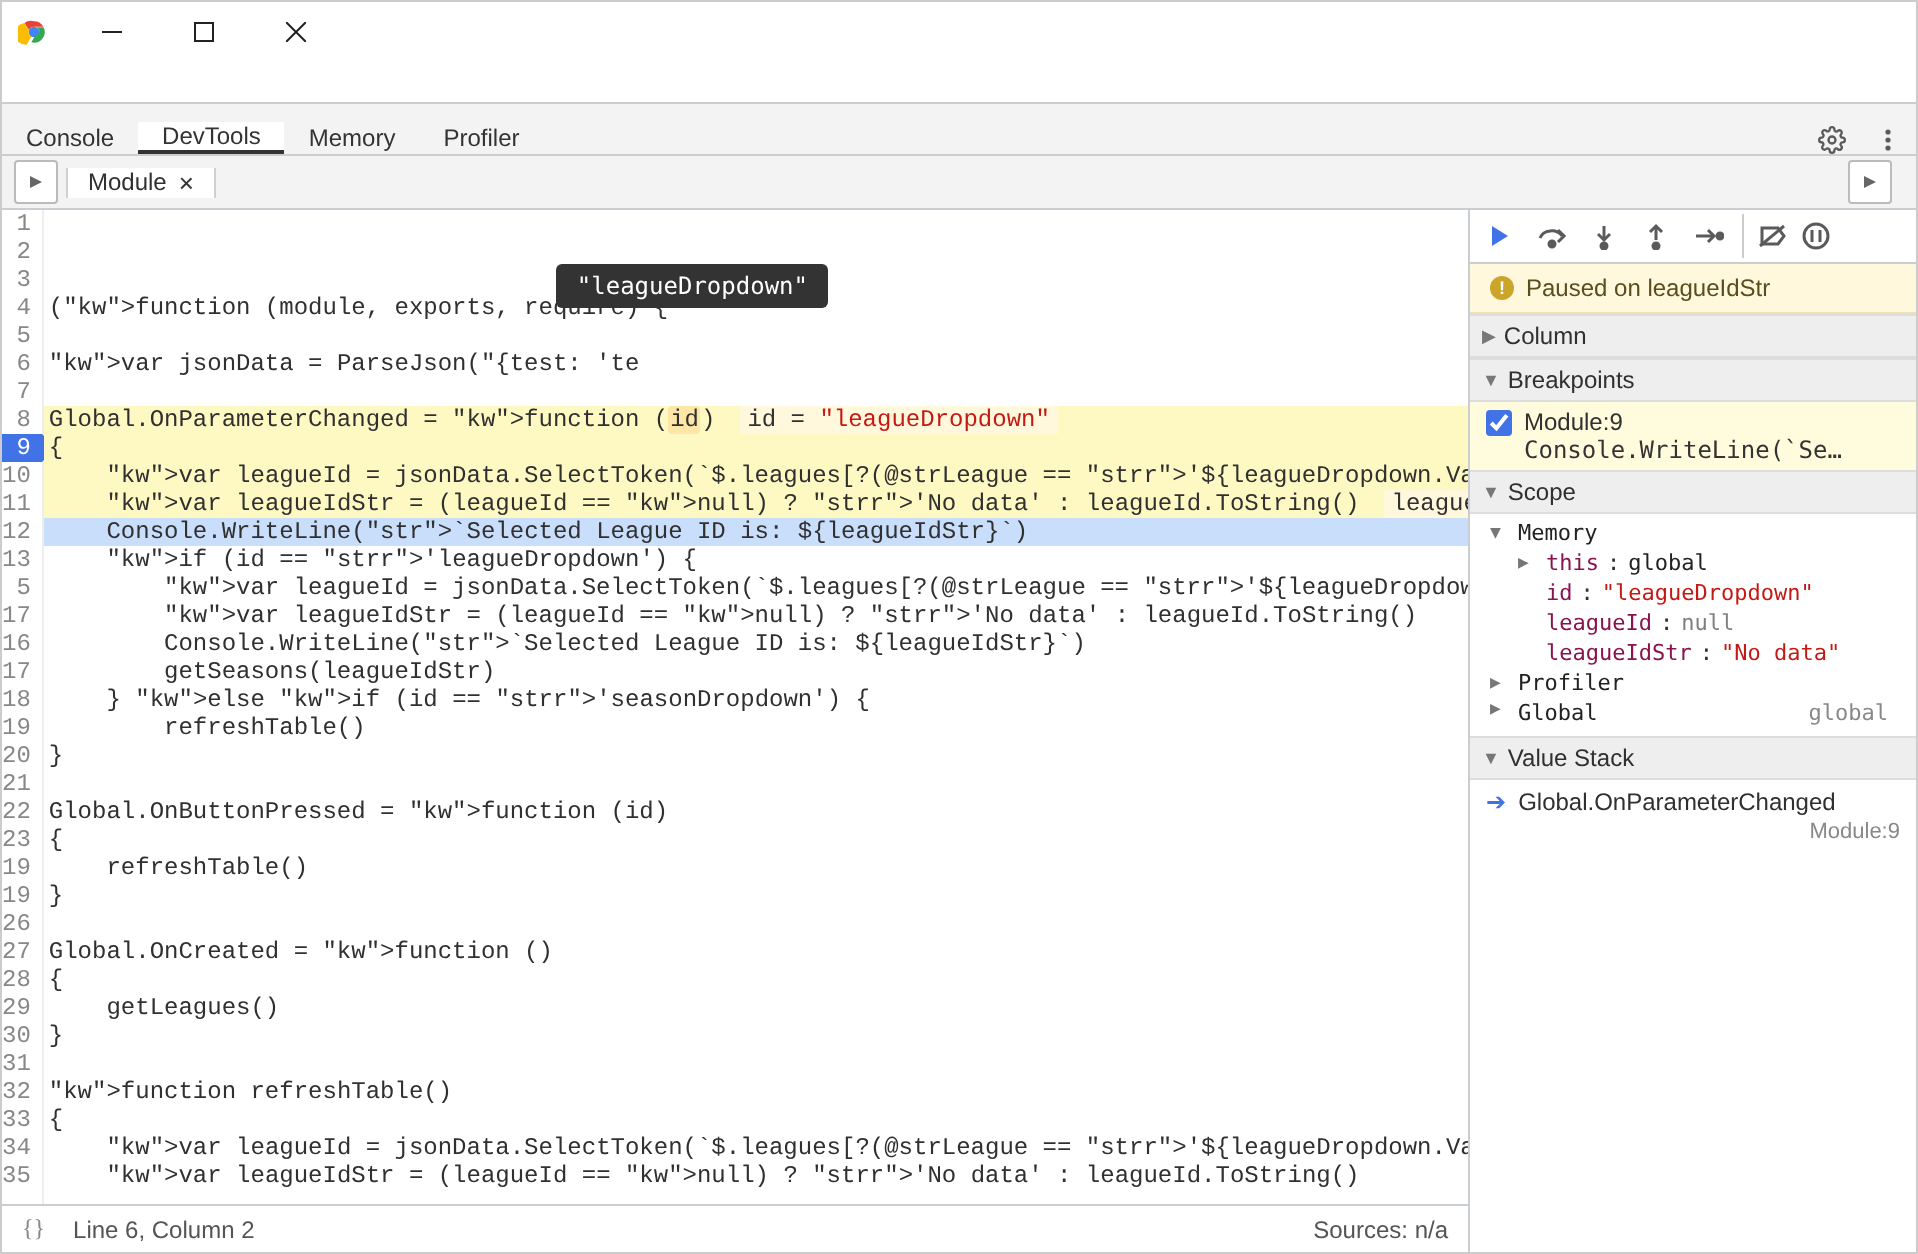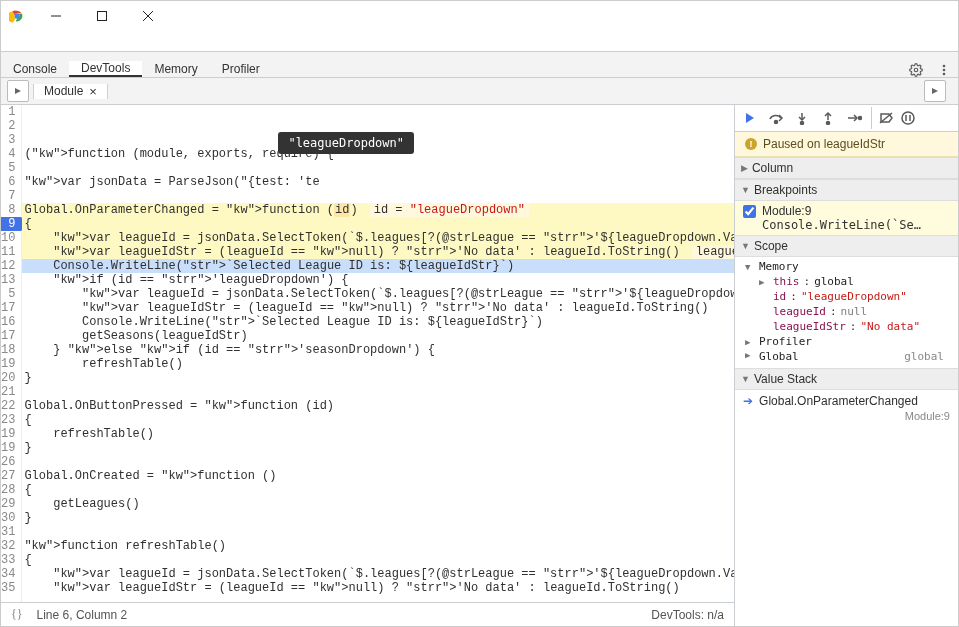--- a/index.html
+++ b/index.html
@@ -188,21 +188,21 @@
           <div class="ln">35</div>
         </div>
       <div class="code" id="code">
         <div class="tooltip" style="left:256px; top:27px;">"leagueDropdown"</div>
       <div class="cl">(<span class="&lt;span">"kw"</span>&gt;function (module, exports, require) {</div><div class="cl"></div><div class="cl"><span class="&lt;span">"kw"</span>&gt;var jsonData = ParseJson("{test: 'te</div><div class="cl"></div><div class="cl hl">Global.OnParameterChanged = <span class="&lt;span">"kw"</span>&gt;function (<span class="paramhl">id</span>)<span class="badge">id = <span class="val">"leagueDropdown"</span></span></div><div class="cl hl">{</div><div class="cl hl">    <span class="&lt;span">"kw"</span>&gt;var leagueId = jsonData.SelectToken(`$.leagues[?(@strLeague == <span class="&lt;span">"strr"</span>&gt;'${leagueDropdown.Value}')].idLeagu</div><div class="cl hl">    <span class="&lt;span">"kw"</span>&gt;var leagueIdStr = (leagueId == <span class="&lt;span">"kw"</span>&gt;null) ? <span class="&lt;span">"strr"</span>&gt;'No data' : leagueId.ToString()<span class="badge">leagueIdStr = </span></div><div class="cl exec">    Console.WriteLine(<span class="&lt;span">"str"</span>&gt;`Selected League ID is: ${leagueIdStr}`)</div><div class="cl">    <span class="&lt;span">"kw"</span>&gt;if (id == <span class="&lt;span">"strr"</span>&gt;'leagueDropdown') {</div><div class="cl">        <span class="&lt;span">"kw"</span>&gt;var leagueId = jsonData.SelectToken(`$.leagues[?(@strLeague == <span class="&lt;span">"strr"</span>&gt;'${leagueDropdown.Value}')].idL</div><div class="cl">        <span class="&lt;span">"kw"</span>&gt;var leagueIdStr = (leagueId == <span class="&lt;span">"kw"</span>&gt;null) ? <span class="&lt;span">"strr"</span>&gt;'No data' : leagueId.ToString()</div><div class="cl">        Console.WriteLine(<span class="&lt;span">"str"</span>&gt;`Selected League ID is: ${leagueIdStr}`)</div><div class="cl">        getSeasons(leagueIdStr)</div><div class="cl">    } <span class="&lt;span">"kw"</span>&gt;else <span class="&lt;span">"kw"</span>&gt;if (id == <span class="&lt;span">"strr"</span>&gt;'seasonDropdown') {</div><div class="cl">        refreshTable()</div><div class="cl">}</div><div class="cl"></div><div class="cl">Global.OnButtonPressed = <span class="&lt;span">"kw"</span>&gt;function (id)</div><div class="cl">{</div><div class="cl">    refreshTable()</div><div class="cl">}</div><div class="cl"></div><div class="cl">Global.OnCreated = <span class="&lt;span">"kw"</span>&gt;function ()</div><div class="cl">{</div><div class="cl">    getLeagues()</div><div class="cl">}</div><div class="cl"></div><div class="cl"><span class="&lt;span">"kw"</span>&gt;function refreshTable()</div><div class="cl">{</div><div class="cl">    <span class="&lt;span">"kw"</span>&gt;var leagueId = jsonData.SelectToken(`$.leagues[?(@strLeague == <span class="&lt;span">"strr"</span>&gt;'${leagueDropdown.Value}')].idLeagu</div><div class="cl">    <span class="&lt;span">"kw"</span>&gt;var leagueIdStr = (leagueId == <span class="&lt;span">"kw"</span>&gt;null) ? <span class="&lt;span">"strr"</span>&gt;'No data' : leagueId.ToString()</div><div class="cl"></div><div class="cl">    setTableData(leagueIdStr, seasonDropdown.Value)</div></div>
     </div>
     <div class="statusbar">
       <span style="font-family:Consolas; color:#888; margin-right:14px;">{}</span>
       <span>Line 6, Column 2</span>
       <span class="sp"></span>
-      <span>DevTools: n/a</span>
+      <span>Sources: n/a</span>
     </div>
   </div>
 
   <div class="right-col">
     <div class="debug-toolbar">
       <div class="dbgbtn blue">
           <svg width="14" height="14">
             <path d="M3 2 L11 7 L3 12 Z" fill="rgb(66,115,230)"></path>
           </svg>
         </div>

